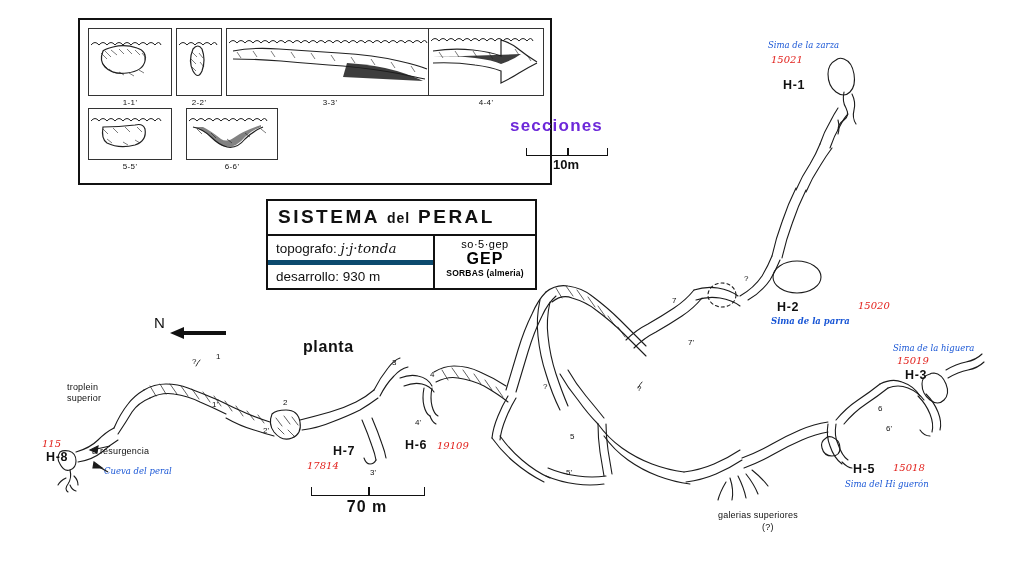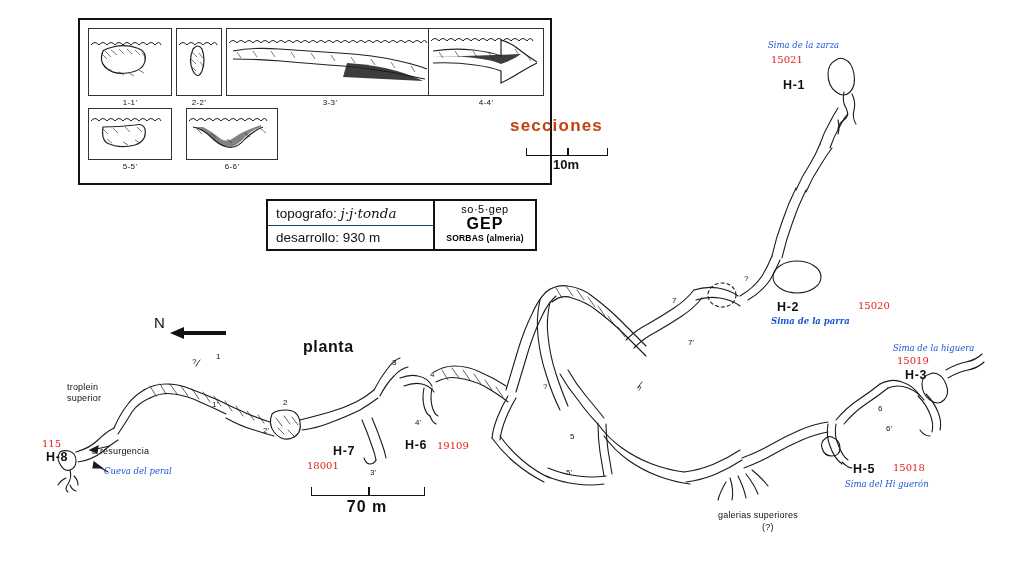--- a/index.html
+++ b/index.html
@@ -34,21 +34,21 @@
     position: absolute;
     font-size: 8px;
     color: #111;
     text-align: center;
     letter-spacing: 0.4px;
   }
   #sections-title {
     left: 430px; top: 96px;
     font-size: 17px; font-weight: bold;
     letter-spacing: 1.2px;
-    color: #c2410c;
+    color: #6d28d9;
   }
   #scale10-wrap { left: 446px; top: 128px; width: 86px; }
   #scale10-bar {
     position: relative;
     height: 7px;
     border: 1.5px solid #111;
     border-top: none;
     width: 80px;
   }
   #scale10-tick {
@@ -84,21 +84,21 @@
     border-left: 2px solid #111;
     text-align: center;
     padding: 2px 0 2px 0;
   }
   .title-row {
     padding: 4px 8px;
     font-size: 13.5px;
     color: #111;
     white-space: nowrap;
   }
-  #row-topografo { border-bottom: 1px solid #0c4a6e; }
+  #row-topografo { border-bottom: 5px solid #0c4a6e; }
   #tr-line1 { font-size: 11px; letter-spacing: .5px; }
   #tr-line2 { font-size: 16px; font-weight: bold; letter-spacing: 1px; }
   #tr-line3 { font-size: 8.5px; font-weight: bold; letter-spacing: .2px; }
   .handw {
     font-family: "DejaVu Serif", serif;
     font-style: italic;
   }
 
   
   #north-wrap { left: 150px; top: 314px; width: 80px; height: 34px; }
@@ -124,20 +124,21 @@
     font-size: 16px; font-weight: bold; color: #111; letter-spacing: 1px;
   }
 
   
   .lbl { position: absolute; color: #111; white-space: nowrap; }
   .lbl-black-bold { font-weight: bold; font-size: 12.5px; letter-spacing: .6px; }
   .lbl-black-small { font-size: 9px; letter-spacing: .2px; }
   .lbl-red {
     color: #e2211c;
     font-family: "DejaVu Serif", serif;
+    font-style: italic;
     font-size: 10px;
     text-align: right;
   }
   .lbl-blue {
     color: #1a57d6;
     font-family: "DejaVu Serif", serif;
     font-style: italic;
     font-size: 8.5px;
   }
   .tiny-num { font-size: 8px; color: #111; position: absolute; }
@@ -265,20 +266,25 @@
 
     <div id="scale10-wrap" class="abs">
       <div id="scale10-bar">
         <div id="scale10-tick"></div>
       </div>
       <div id="scale10-label">10m</div>
     </div>
   </div>
 
   <div id="title-box" class="abs">
+    <div id="title-main">
+      <span>SISTEMA</span>
+      <span class="small">del</span>
+      <span>PERAL</span>
+    </div>
     <div id="title-grid">
       <div id="title-left">
         <div class="title-row" id="row-topografo">
           <span>topografo:</span>
           <span class="handw">j·j·tonda</span>
         </div>
         <div class="title-row">
           <span>desarrollo:</span>
           <span>930 m</span>
         </div>
@@ -473,21 +479,21 @@
   <div class="lbl lbl-black-bold" style="left:905px; top:368px;">H-3</div>
 
   <div class="lbl lbl-black-bold" style="left:853px; top:462px;">H-5</div>
   <div class="lbl lbl-red" style="left:893px; top:462px;">15018</div>
   <div class="lbl lbl-blue" style="left:845px; top:479px;">Sima del Hi guerón</div>
 
   <div class="lbl lbl-black-bold" style="left:405px; top:438px;">H-6</div>
   <div class="lbl lbl-red" style="left:437px; top:440px;">19109</div>
 
   <div class="lbl lbl-black-bold" style="left:333px; top:444px;">H-7</div>
-  <div class="lbl lbl-red" style="left:307px; top:460px;">18001</div>
+  <div class="lbl lbl-red" style="left:307px; top:460px;">17814</div>
 
   <div class="lbl lbl-red" style="left:42px; top:438px;">115</div>
   <div class="lbl lbl-black-bold" style="left:46px; top:450px;">H-8</div>
   <div class="lbl lbl-blue" style="left:104px; top:466px;">Cueva del peral</div>
 
   <div class="lbl lbl-black-small" style="left:67px; top:382px;">troplein</div>
   <div class="lbl lbl-black-small" style="left:67px; top:393px;">superior</div>
 
   <div class="lbl lbl-black-small" style="left:92px; top:446px;">a resurgencia</div>
 

